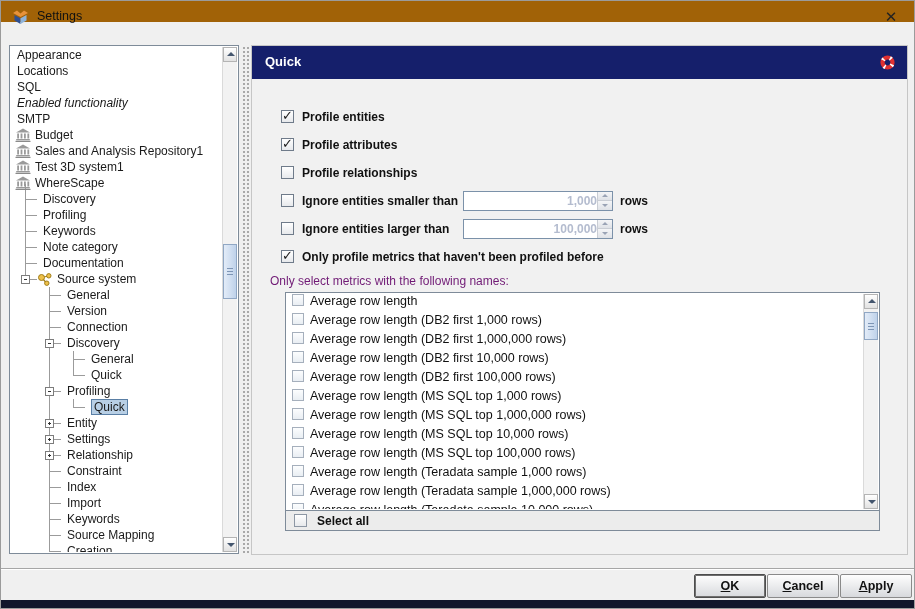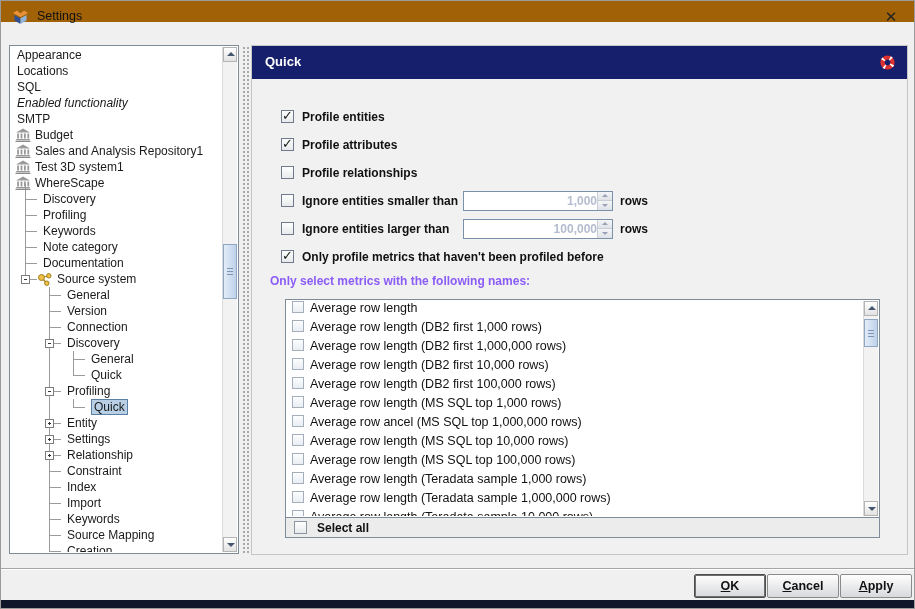--- a/index.html
+++ b/index.html
@@ -66,21 +66,21 @@
   .spinner { display:flex; width:150px; height:20px; border:1px solid #7b91a9; background:#fff; }
   .spin-val { flex:1; text-align:right; font-size:12px; font-weight:bold; color:#b4bccf; line-height:18px; }
   .spin-btns { width:15px; border-left:1px solid #c9cdd4; display:flex; flex-direction:column; }
   .spin-btn { position:relative; flex:1; background:linear-gradient(#f4f5f7,#dfe2e7); border-bottom:1px solid #c9cdd4; }
   .spin-btn:last-child { border-bottom:none; }
   .spin-btn .tri2 { position:absolute; left:4px; width:0; height:0; border:3px solid transparent; }
   .tri2.u { top:2px; border-bottom-color:#9aa3b5; border-top:none; }
   .tri2.d { top:3px; border-top-color:#9aa3b5; border-bottom:none; }
   .suffix { margin-left:7px; font-weight:bold; font-size:12px; }
 
-  .metrics-label { margin:6px 0 11px 18px; font-size:12px; font-weight:bold; color:#8b5cf6; }
+  .metrics-label { margin:6px 0 4px 18px; font-size:12px; font-weight:normal; color:#701a75; }
   .metrics-list { position:relative; margin-left:33px; width:595px; height:219px; background:#ffffff;
                   border:1px solid #7e8b99; overflow:hidden; }
   .metrics-rows { position:absolute; left:1px; top:1px; right:16px; bottom:1px; overflow:hidden; }
   .metric-row { display:flex; height:19px; padding-left:5px; font-size:12.5px; color:#111; white-space:nowrap; }
   .metric-row .cb { margin-right:6px; }
   .select-all { display:flex; align-items:center; margin-left:33px; margin-top:-1px; width:595px; height:21px;
                 background:#ececec; border:1px solid #7e8b99; padding-left:8px;
                 font-size:12px; font-weight:bold; color:#111; }
 
   
@@ -431,21 +431,21 @@
             <div class="metric-row">
               <div class="cb dim" style="display: inline-block;"></div>
               <div class="mlabel" style="display: inline-block;">Average row length (DB2 first 100,000 rows)</div>
             </div>
             <div class="metric-row">
               <div class="cb dim" style="display: inline-block;"></div>
               <div class="mlabel" style="display: inline-block;">Average row length (MS SQL top 1,000 rows)</div>
             </div>
             <div class="metric-row">
               <div class="cb dim" style="display: inline-block;"></div>
-              <div class="mlabel" style="display: inline-block;">Average row ancel (MS SQL top 1,000,000 rows)</div>
+              <div class="mlabel" style="display: inline-block;">Average row length (MS SQL top 1,000,000 rows)</div>
             </div>
             <div class="metric-row">
               <div class="cb dim" style="display: inline-block;"></div>
               <div class="mlabel" style="display: inline-block;">Average row length (MS SQL top 10,000 rows)</div>
             </div>
             <div class="metric-row">
               <div class="cb dim" style="display: inline-block;"></div>
               <div class="mlabel" style="display: inline-block;">Average row length (MS SQL top 100,000 rows)</div>
             </div>
             <div class="metric-row">

